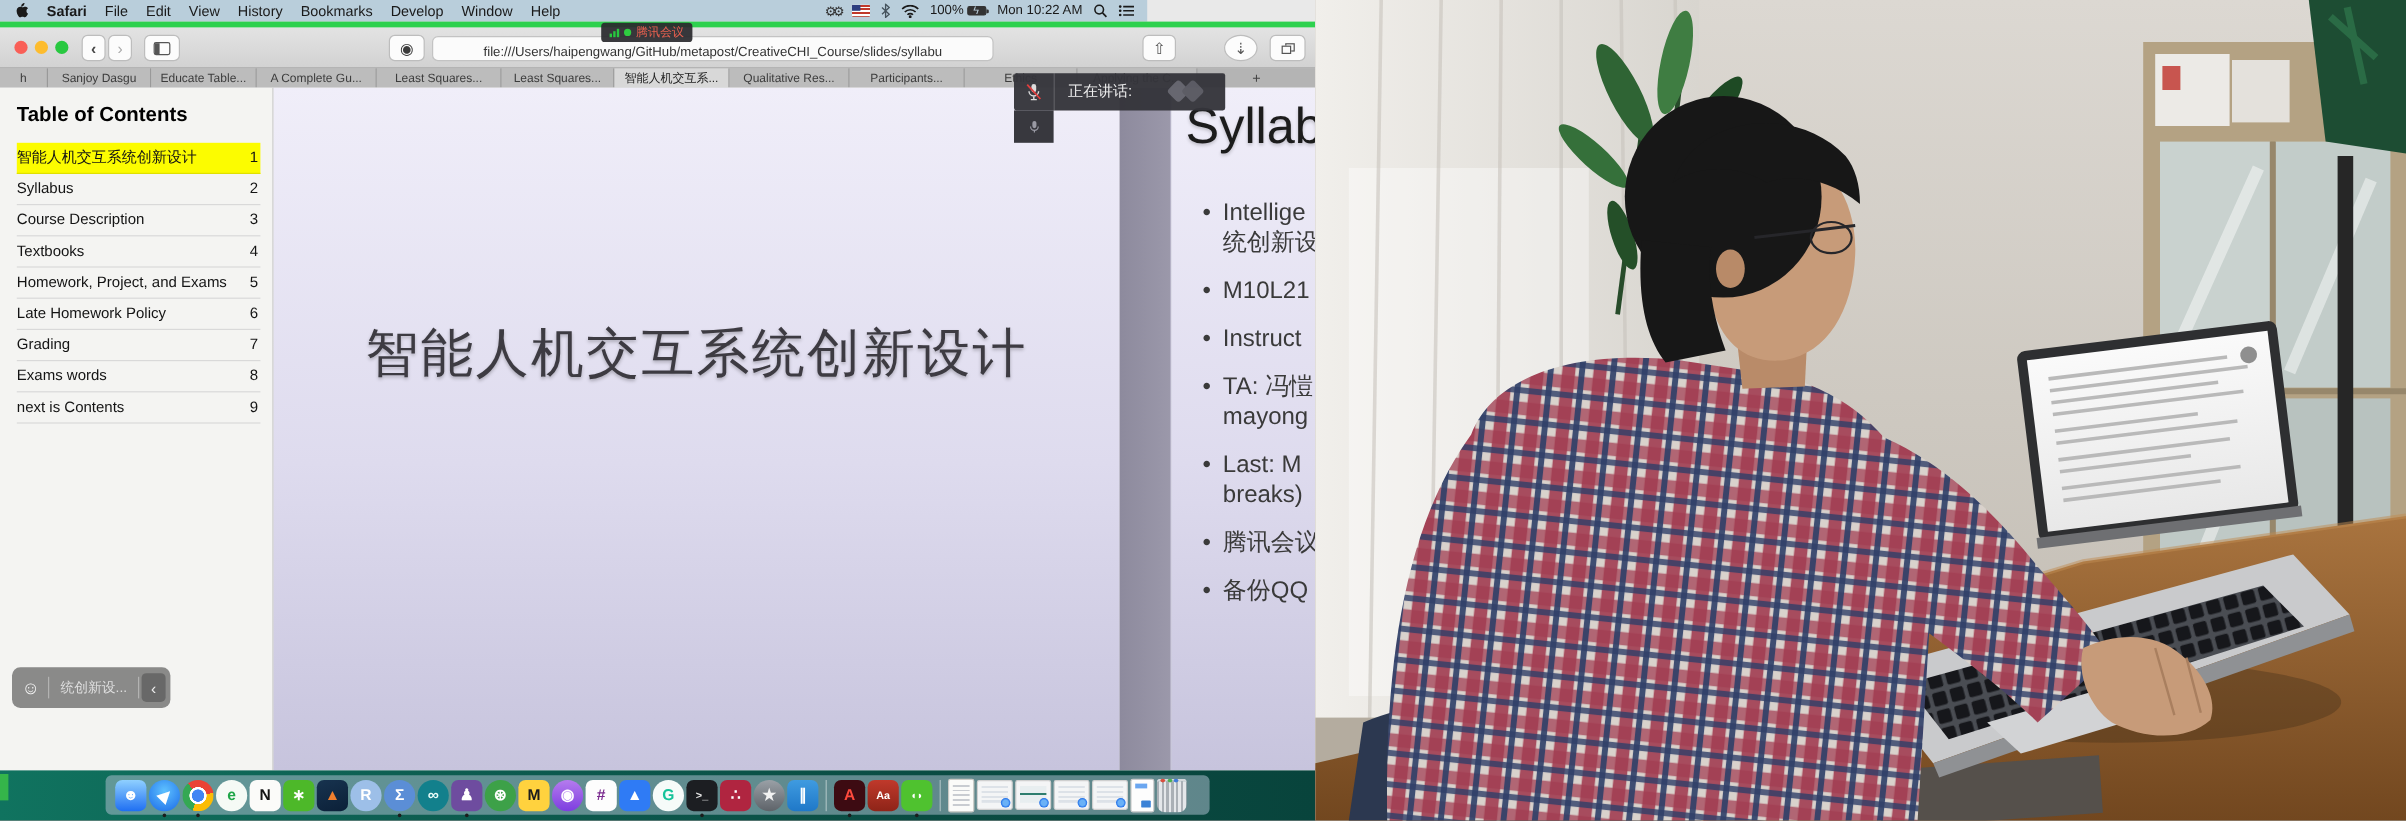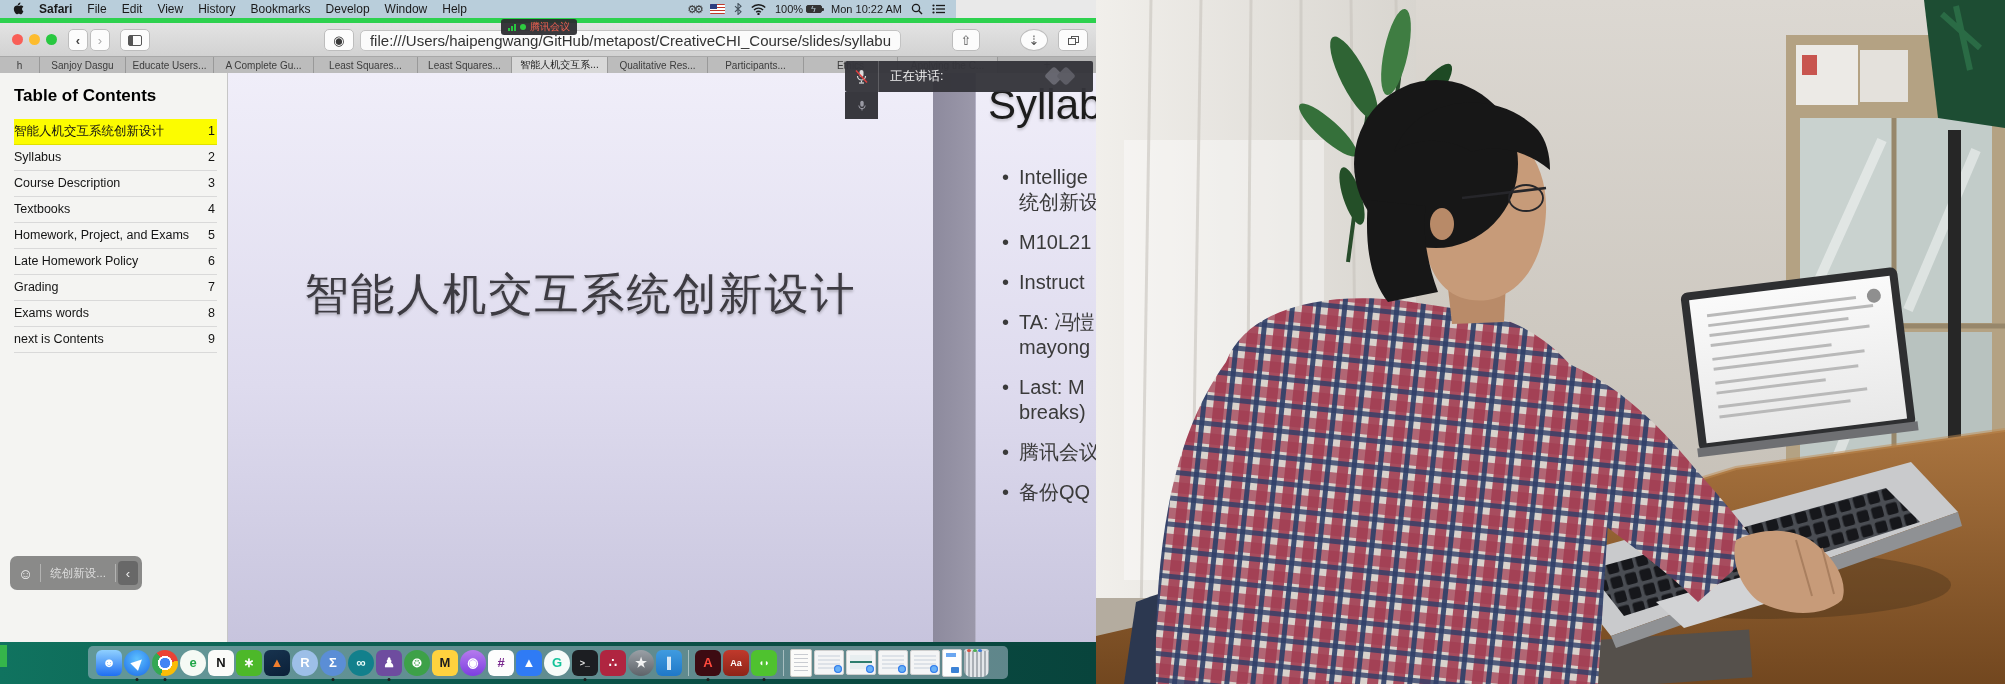--- a/index.html
+++ b/index.html
@@ -33,23 +33,23 @@
   .share-strip { position:absolute; left:0; top:18px; width:1096px; height:5px; background:#2dd14e; }
 
   
   .toolbar { position:absolute; left:0; top:23px; width:1096px; height:34px;
              background:linear-gradient(180deg,#e3e3e3,#d2d2d2); border-bottom:1px solid #a8a8a8; }
   .tl { position:absolute; top:11px; width:11px; height:11px; border-radius:50%; }
   .tl.red{ left:12px; background:#f95f57;} .tl.yel{ left:29px; background:#fdbc2e;} .tl.grn{ left:46px; background:#28c840;}
   .tb-btn { position:absolute; top:6px; height:22px; background:#fcfcfc; border:1px solid #bdbdbd;
             border-radius:5px; display:flex; align-items:center; justify-content:center;
             color:#555; font-size:13px; }
-  .addr { position:absolute; left:360px; top:7px; width:541px; height:21px; background:#fbfbfb;
-          border:1px solid #c3c3c3; border-radius:5px; font-size:15px; color:#333;
-          display:flex; align-items:center; justify-content:center; overflow:hidden; white-space:nowrap; }
+  .addr { position:absolute; left:360px; top:7px; width:468px; height:21px; background:#fbfbfb;
+          border:1px solid #c3c3c3; border-radius:5px; font-size:11px; color:#333;
+          display:flex; align-items:flex-end; justify-content:center; overflow:hidden; white-space:nowrap; }
   .tabsq { position:relative; width:11px; height:9px; }
   .tabsq span{ position:absolute; border:1.5px solid #555; background:#fcfcfc; width:8px; height:7px; }
   .tabsq span:first-child{ left:3px; top:0; }
   .tabsq span:last-child{ left:0; top:2px; }
   .sidebar-ico { width:14px; height:11px; border:1.5px solid #555; border-radius:2px; position:relative; }
   .sidebar-ico::before{ content:""; position:absolute; left:0; top:0; bottom:0; width:4px; background:#555; }
 
   
   .tabbar { position:absolute; left:0; top:57px; width:1096px; height:16px; background:#aeaeae;
             display:flex; align-items:stretch; }
@@ -128,21 +128,21 @@
 
   
   .meet-pill { position:absolute; left:501px; top:19px; height:16px; padding:0 7px;
                background:rgba(42,42,46,0.93); border-radius:3px; display:flex; align-items:center;
                gap:4px; z-index:40; }
   .sig { display:flex; align-items:flex-end; gap:1px; }
   .sig span { width:2px; background:#27c93f; display:block; }
   .meet-dot { width:6px; height:6px; border-radius:50%; background:#2ecc40; }
   .meet-pill .lbl { font-size:10px; color:#e8604f; white-space:nowrap; }
 
-  .speaking { position:absolute; left:845px; top:61px; width:248px; height:31px;
+  .speaking { position:absolute; left:845px; top:61px; width:176px; height:31px;
               background:rgba(52,52,58,0.96); border-radius:2px; display:flex; align-items:center;
               z-index:41; }
   .speaking .mic-cell { width:34px; height:31px; display:flex; align-items:center; justify-content:center;
               border-right:1px solid rgba(255,255,255,0.18); }
   .speaking .lbl { font-size:12.5px; color:#f0f0f0; margin-left:11px; }
   .tm-logo { position:absolute; right:10px; top:6px; width:40px; height:19px; opacity:0.35; }
   .tm-logo span { position:absolute; width:14px; height:14px; background:#b9b9c6; border-radius:3px;
               transform:rotate(45deg); top:2px; }
   .tm-logo span:first-child { left:4px; } .tm-logo span:last-child { left:16px; background:#9a9aa8; }
   .speaker-sq { position:absolute; left:845px; top:92px; width:33px; height:27px;
@@ -247,21 +247,21 @@
           <span class="tabsq">
             <span></span>
             <span></span>
           </span>
         </div>
     </div>
 
     <div class="tabbar">
         <div class="tab" style="flex: 0 0 40px;">h</div>
         <div class="tab" style="flex: 0 0 86px;">Sanjoy Dasgu</div>
-        <div class="tab" style="flex: 0 0 88px;">Educate Users...</div>
+        <div class="tab" style="flex: 0 0 88px;">Educate Table...</div>
         <div class="tab" style="flex: 0 0 100px;">A Complete Gu...</div>
         <div class="tab" style="flex: 0 0 104px;">Least Squares...</div>
         <div class="tab" style="flex: 0 0 94px;">Least Squares...</div>
         <div class="tab active" style="flex: 0 0 96px;">智能人机交互系...</div>
         <div class="tab" style="flex: 0 0 100px;">Qualitative Res...</div>
         <div class="tab" style="flex: 0 0 96px;">Participants...</div>
         <div class="tab" style="flex: 0 0 94px;">Ethics</div>
         <div class="tab" style="flex: 0 0 100px;">Applying the C...</div>
         <div class="tab-new">+</div>
       </div>

